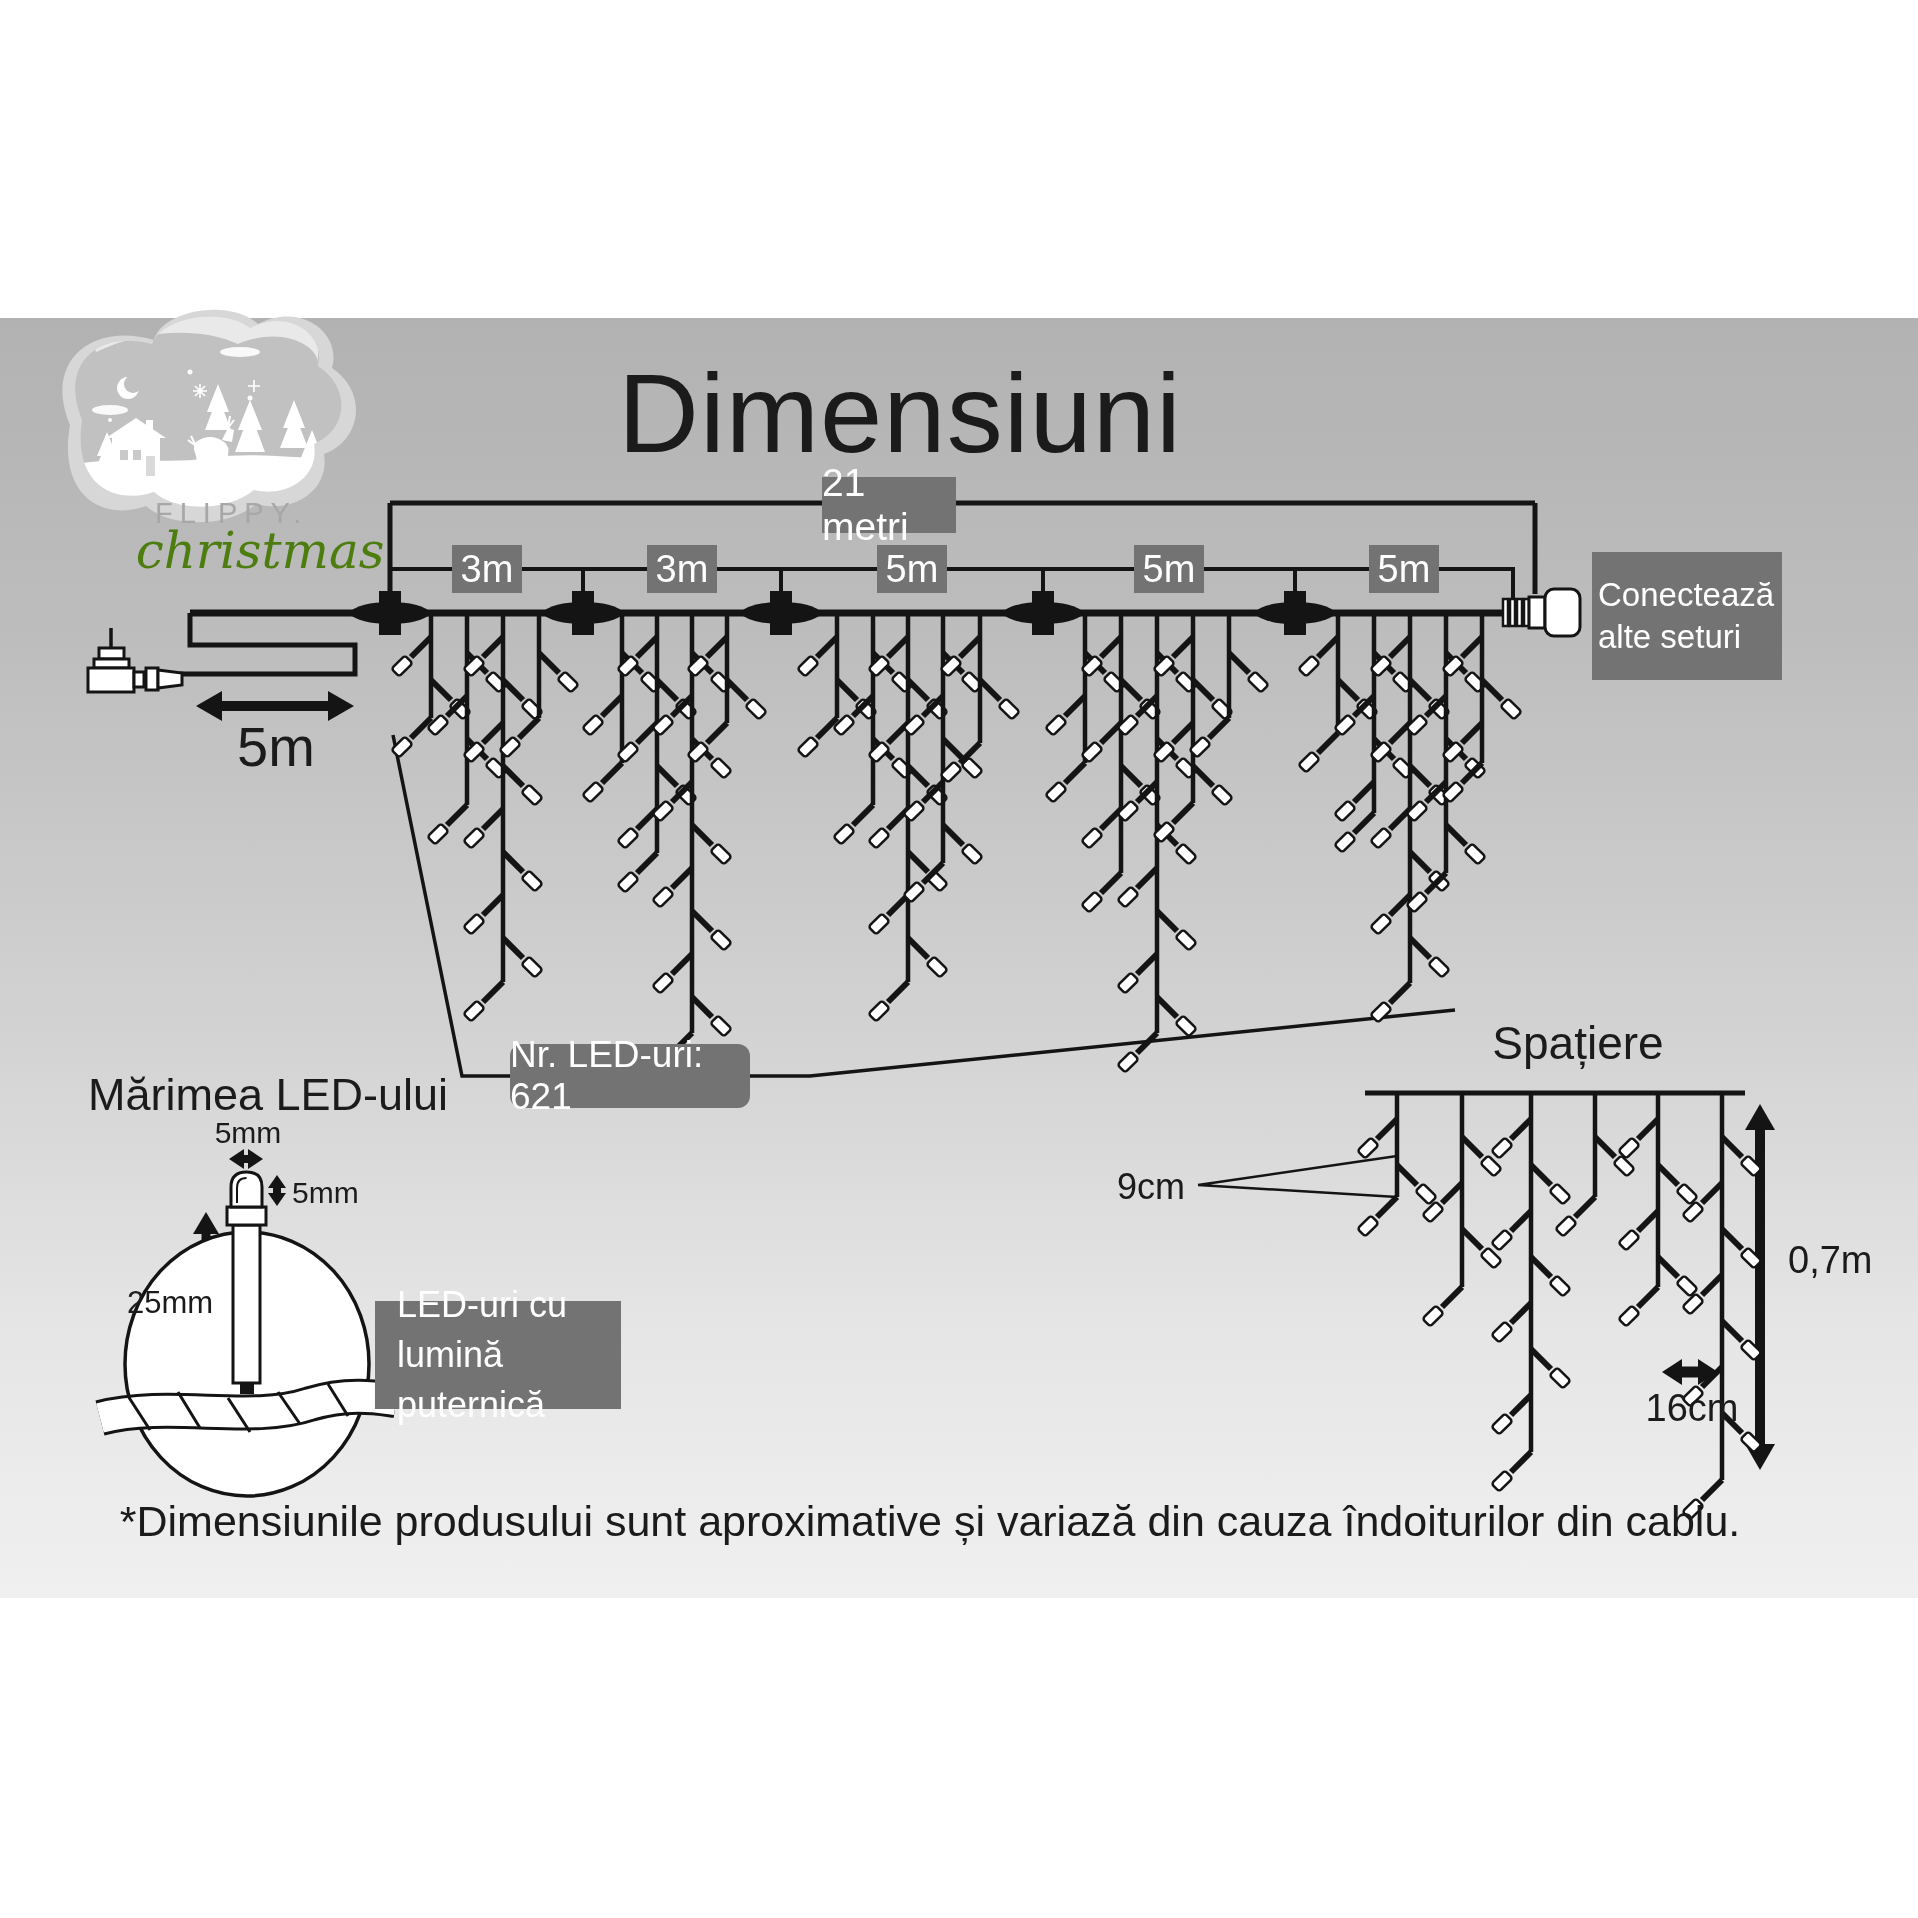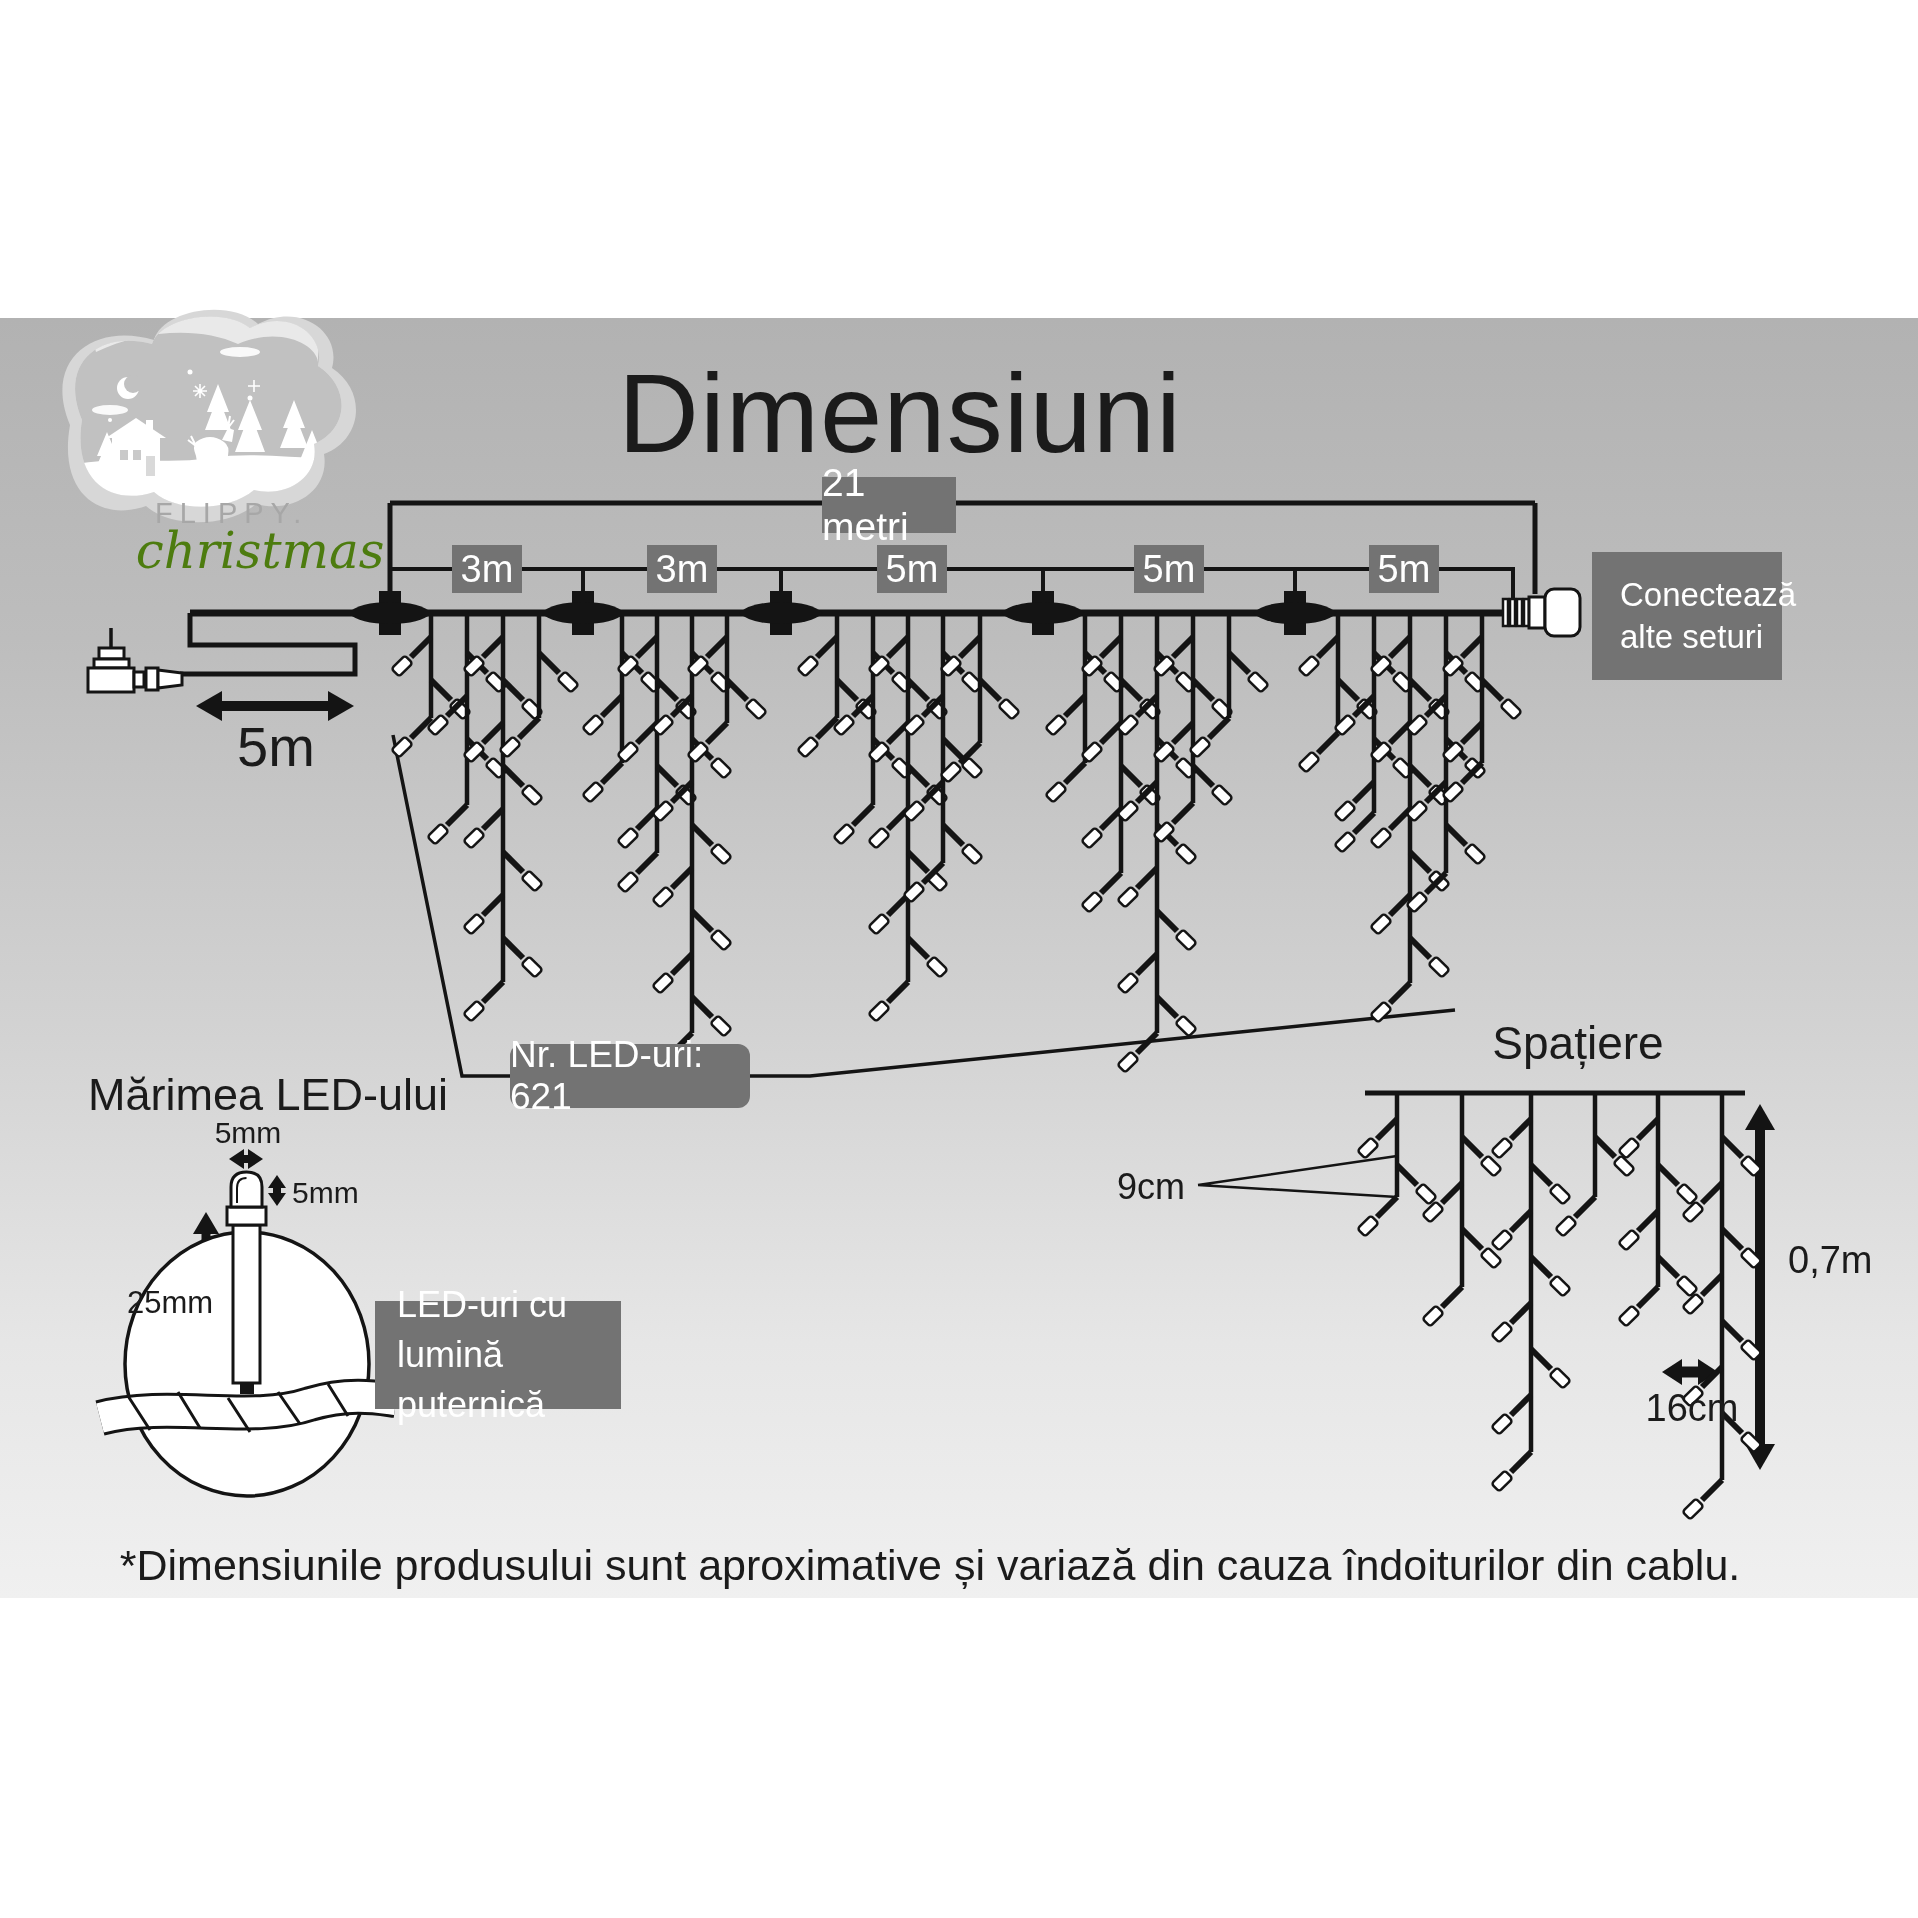--- a/index.html
+++ b/index.html
@@ -10,34 +10,34 @@
   svg.art{position:absolute;left:0;top:0;}
   .lbl{position:absolute;color:#1b1b1b;line-height:1.1;}
   .center{text-align:center;}
   .blackbox{position:absolute;background:#737373;color:#ffffff;display:flex;
             align-items:center;justify-content:center;}
   #title{left:400px;top:352px;width:1000px;font-size:112px;letter-spacing:1px;}
   #box21{left:822px;top:477px;width:134px;height:56px;font-size:39px;}
   .segbox{width:70px;height:48px;font-size:38px;top:545px;}
   #seg0{left:452px;} #seg1{left:647px;} #seg2{left:877px;} #seg3{left:1134px;} #seg4{left:1369px;}
   #connectbox{left:1592px;top:552px;width:190px;height:128px;font-size:33px;line-height:42px;
-              justify-content:flex-start;align-items:center;padding-left:28px;box-sizing:border-box;}
+              justify-content:flex-start;align-items:center;padding-left:6px;box-sizing:border-box;}
   #lead5m{left:216px;top:716px;width:120px;font-size:56px;}
   #nrbox{left:510px;top:1044px;width:240px;height:64px;font-size:37px;border-radius:12px;}
   #marimea{left:88px;top:1058px;width:420px;font-size:45px;margin-top:12px;}
   #mm-w{left:198px;top:1116px;width:100px;font-size:30px;}
   #mm-h{left:292px;top:1176px;width:110px;font-size:30px;}
   #mm-l{left:120px;top:1286px;width:100px;font-size:31px;}
   #notebox{left:375px;top:1301px;width:246px;height:108px;font-size:36px;line-height:50px;
            justify-content:flex-start;padding-left:22px;box-sizing:border-box;}
   #spatiere{left:1458px;top:1018px;width:240px;font-size:46px;}
   #gap9{left:1085px;top:1167px;width:100px;font-size:36px;text-align:right;}
   #gap16{left:1632px;top:1388px;width:120px;font-size:38px;}
   #h07{left:1788px;top:1240px;width:120px;font-size:38px;}
-  #footer{left:0;top:1542px;width:1860px;font-size:43px;}
+  #footer{left:0;top:1498px;width:1860px;font-size:43px;}
   #logo-flippy{left:155px;top:498px;width:200px;font-size:29px;letter-spacing:7px;color:#a7a7a7;}
   #logo-christmas{left:120px;top:524px;width:280px;font-size:50px;color:#4d7c0f;
                   font-family:"DejaVu Serif",serif;font-style:italic;}
 </style>
 </head>
 <body>
 
 <div id="canvas">
 
   <div id="band"></div>

